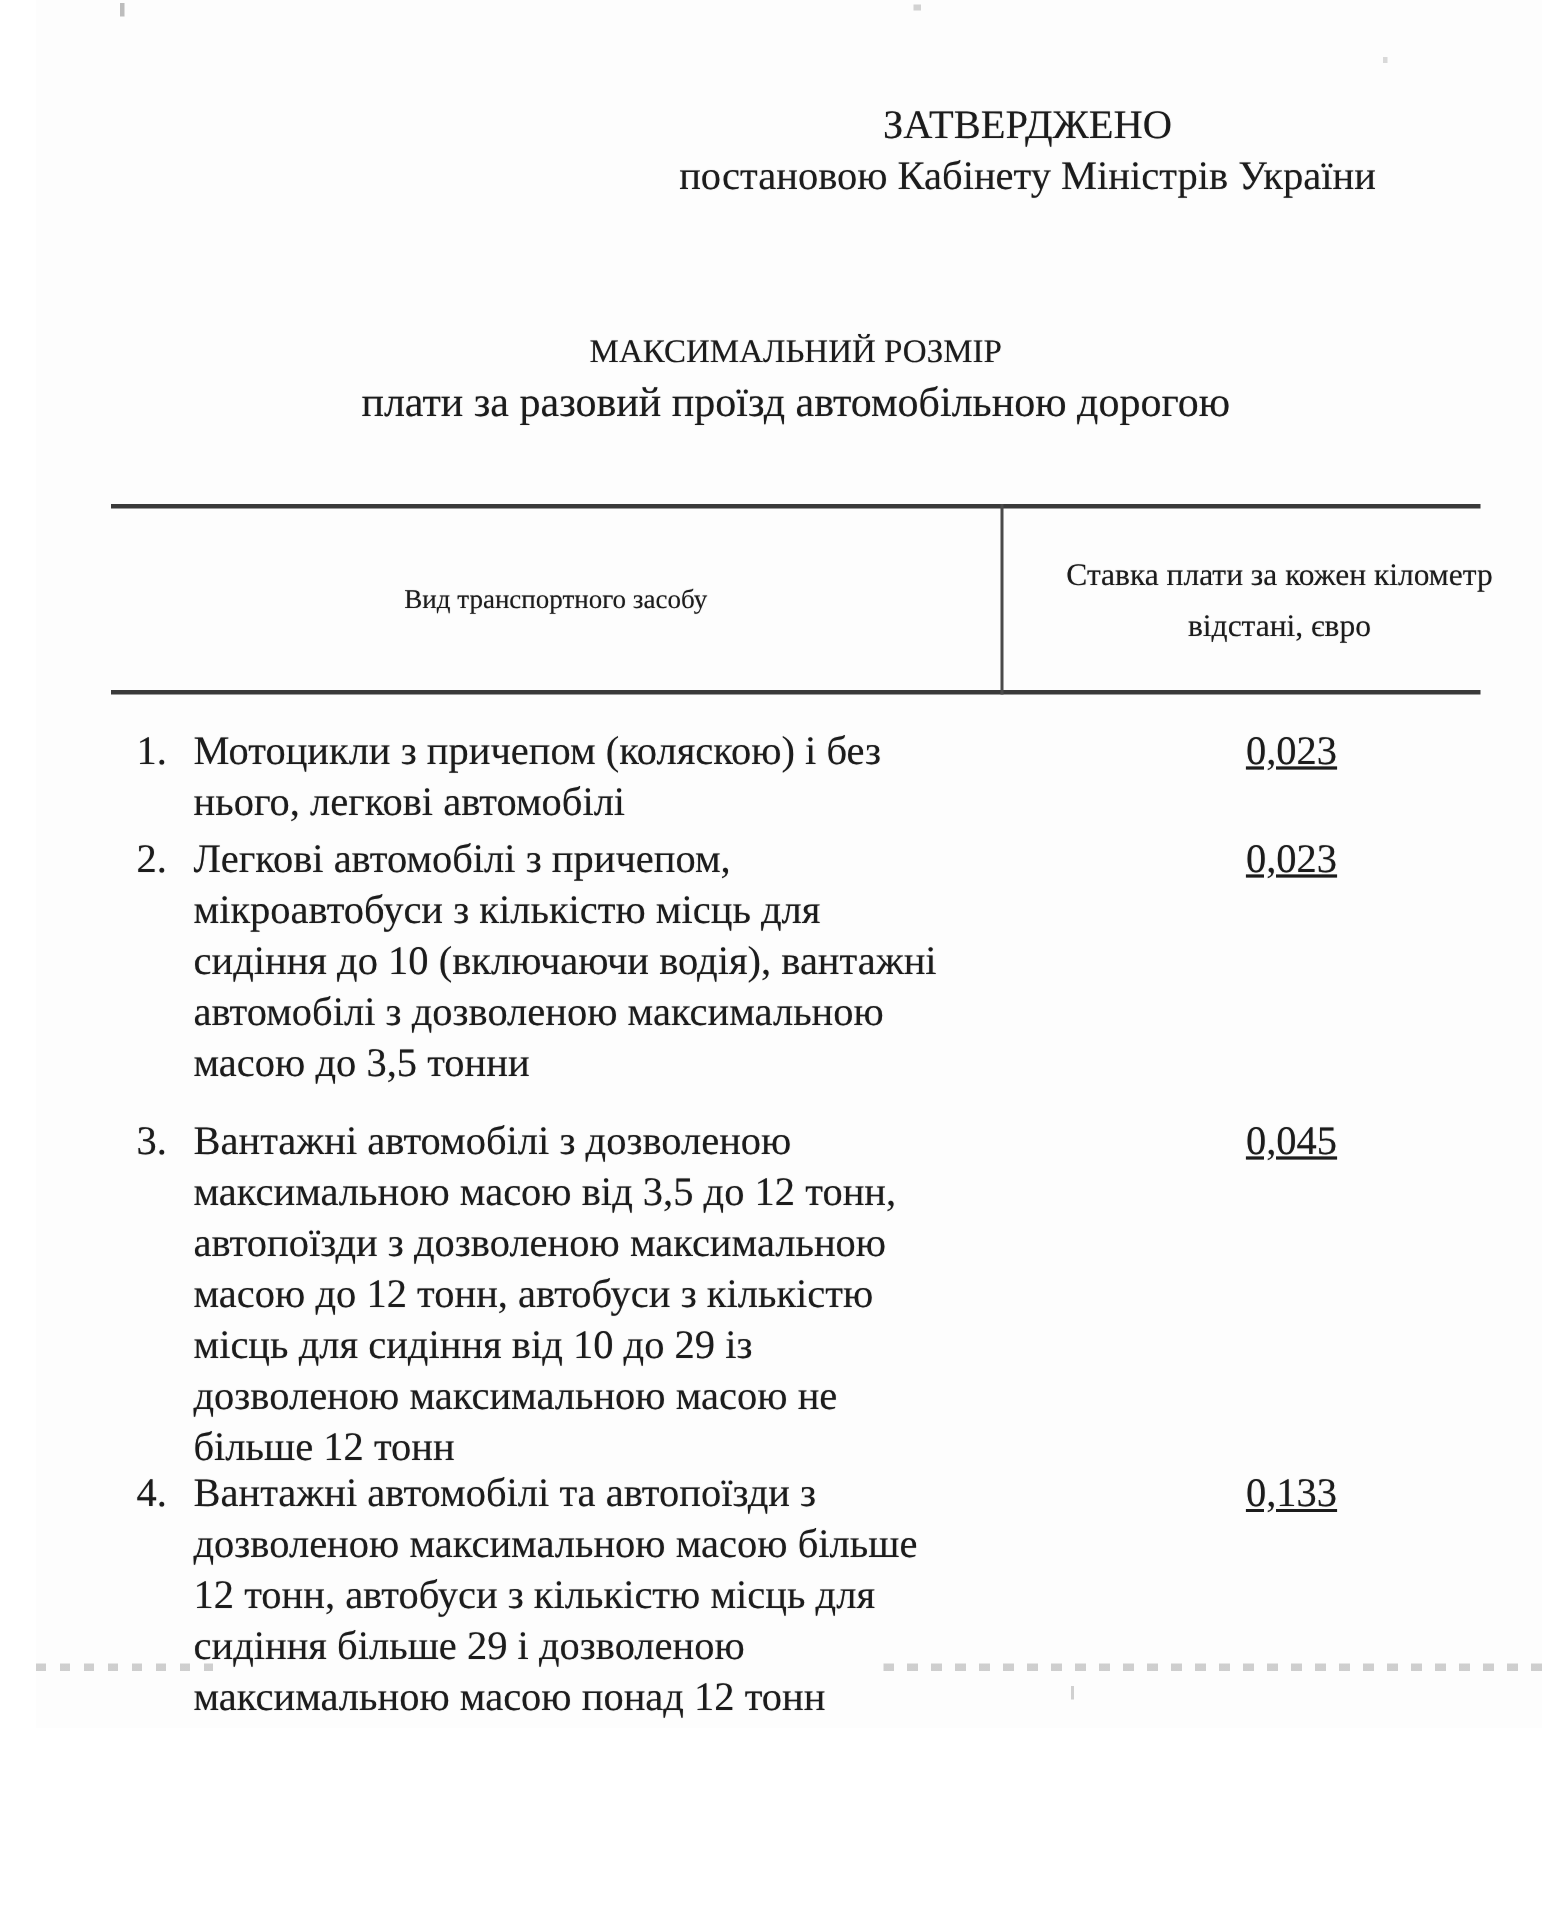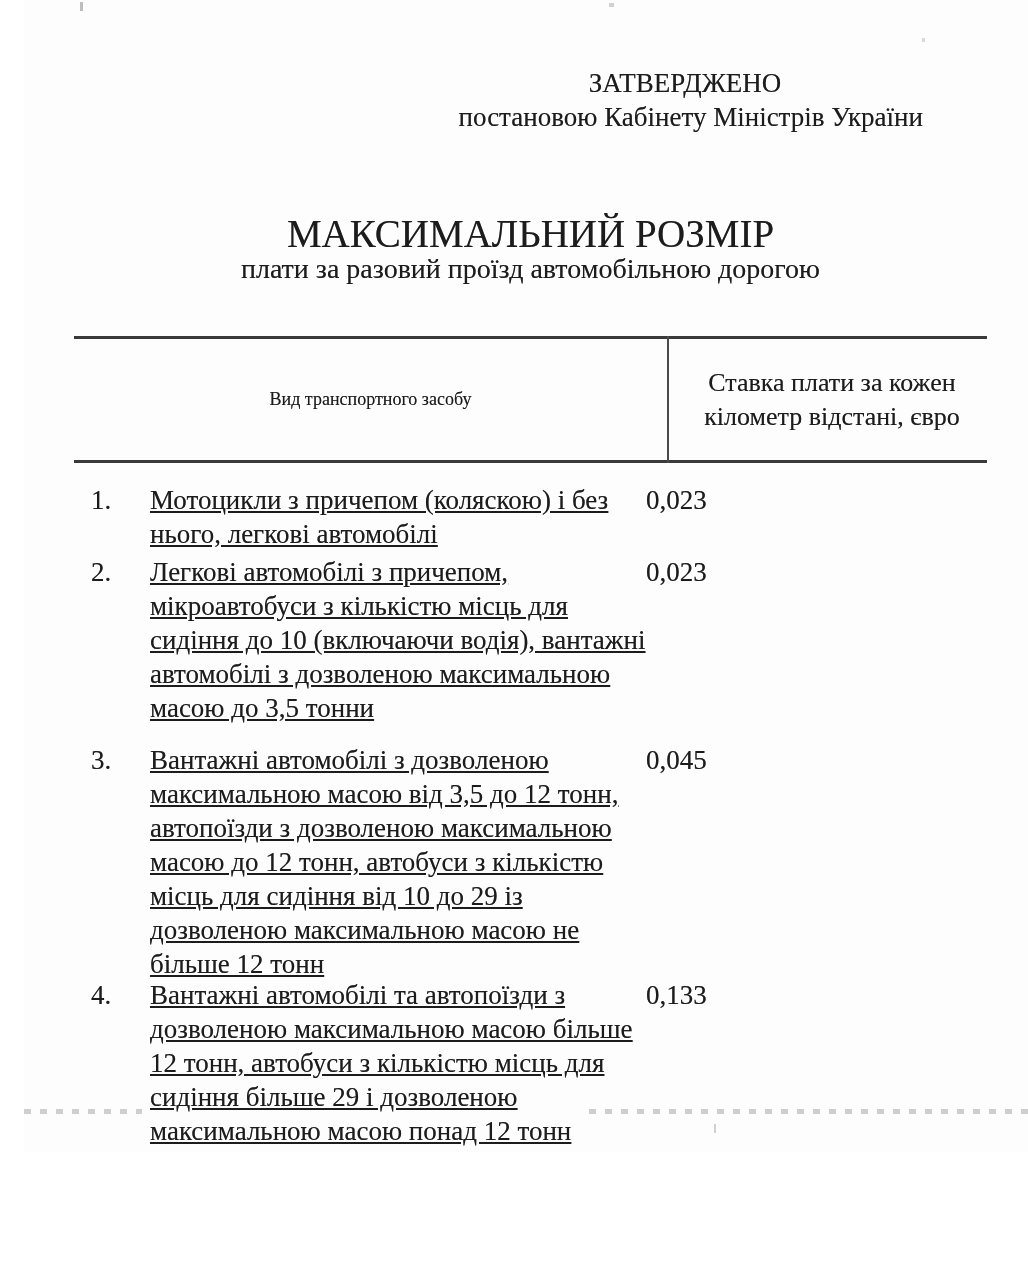--- a/index.html
+++ b/index.html
@@ -17,61 +17,61 @@
     margin-left: 24px;
   }
   .txt { text-shadow: 0 0 0.6px rgba(25,25,25,0.5); }
 
   
   .approval {
     position: absolute; left: 423px; top: 66px; width: 476px;
     font-size: 27px; line-height: 34px;
   }
   .approval-line1 { text-align: center; }
-  .approval-line2 { text-align: right; white-space: nowrap; }
+  .approval-line2 { text-align: center; white-space: nowrap; }
   .approval-line3 { position: relative; height: 34px; }
   .approval-date-prefix { position: absolute; left: 79px; top: 0; }
   .approval-date-suffix { position: absolute; left: 282px; top: 0; white-space: nowrap; }
 
   
   .doc-title {
     position: absolute; left: 50px; top: 216px; width: 913px;
     text-align: center; line-height: 35px; font-size: 28px;
   }
-  .doc-title .t1 { font-size: 39px; }
+  .doc-title .t1 { font-size: 22px; }
 
   
   .rule { position: absolute; background: #3a3a3a; }
   .rule-top   { left: 50px; top: 336px; width: 913px; height: 3px; }
   .rule-mid   { left: 50px; top: 460px; width: 913px; height: 3px; }
   .rule-vert  { left: 643px; top: 336px; width: 2px; height: 127px; background: #4a4a4a; }
   .rule-bottom{ left: 345px; top: 1207px; width: 273px; height: 3px; background: #474747; }
 
   
   .th-vehicle {
     position: absolute; left: 50px; top: 339px; width: 593px; height: 121px;
     display: flex; align-items: center; justify-content: center;
     font-size: 18px;
   }
   .th-rate {
-    position: absolute; left: 649px; top: 339px; width: 318px; height: 121px;
-    display: flex; align-items: center; justify-content: center;
-    text-align: center; font-size: 26px; line-height: 34px;
+    position: absolute; left: 667px; top: 339px; width: 318px; height: 121px;
+    display: flex; align-items: center; justify-content: flex-end;
+    text-align: center; font-size: 21px; line-height: 34px;
   }
   .th-rate span { display: inline-block; width: 312px; }
 
   
   .trow { position: absolute; left: 0; width: 1028px; font-size: 27px; line-height: 34px; }
   .trow-1 { top: 483px; }
   .trow-2 { top: 555px; }
   .trow-3 { top: 743px; }
   .trow-4 { top: 978px; }
   .row-num  { position: absolute; left: 67px; top: 0; }
-  .row-text { position: absolute; left: 126px; top: 0; width: 509px; text-decoration: underline; }
-  .row-rate { position: absolute; left: 622px; top: 0; width: 320px; text-align: left; }
+  .row-text { position: absolute; left: 105px; top: 0; width: 509px; }
+  .row-rate { position: absolute; left: 677px; top: 0; width: 320px; text-align: center; text-decoration: underline; }
 
   
   .noise { position: absolute; }
   .speck-a { left: 56px;  top: 2px;  width: 3px; height: 9px; background: #bdbdbd; }
   .speck-b { left: 585px; top: 3px;  width: 5px; height: 4px; background: #d2d2d2; }
   .speck-c { left: 898px; top: 38px; width: 3px; height: 4px; background: #d9d9d9; }
   .speck-d { left: 690px; top: 1124px; width: 2px; height: 9px; background: #d0d0d0; }
   .band { top: 1109px; height: 5px; opacity: 0.55;
     background: repeating-linear-gradient(90deg,
       rgba(140,140,140,0.75) 0 7px, rgba(0,0,0,0) 7px 16px); }

